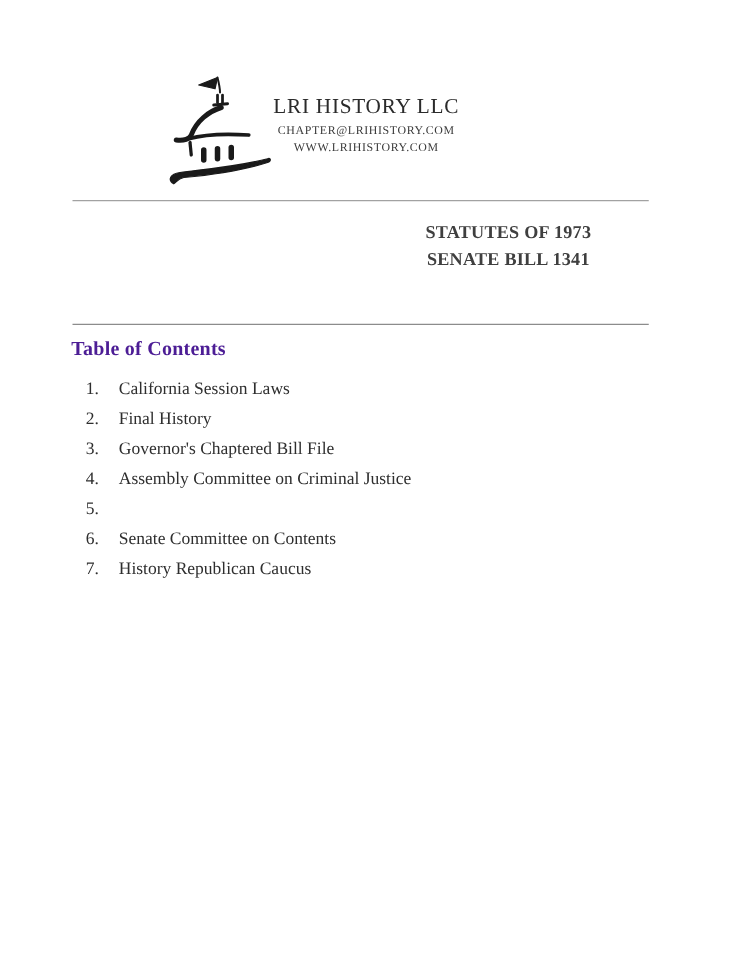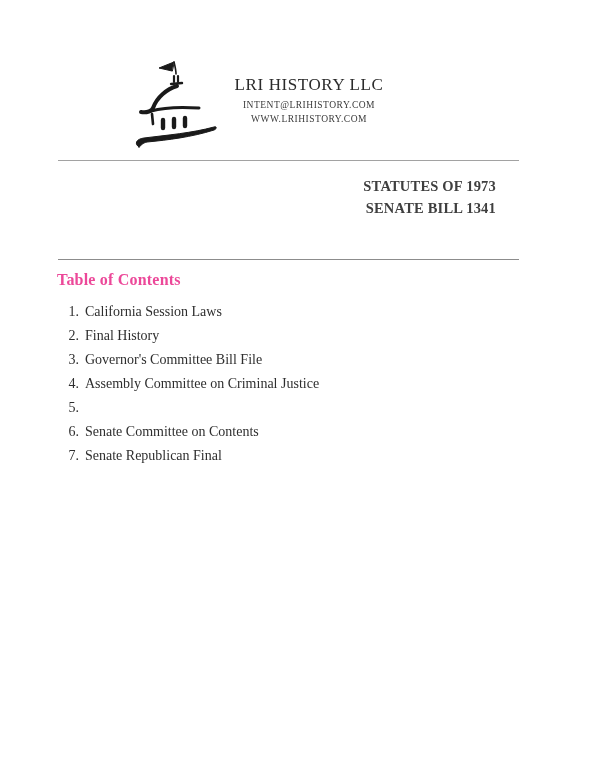--- a/index.html
+++ b/index.html
@@ -14,21 +14,21 @@
   }
   .logo {
     position: absolute;
     left: 134px;
     top: 56px;
     width: 88px;
     height: 94px;
   }
   .header-text {
     position: absolute;
-    left: 204px;
+    left: 188px;
     top: 74px;
     width: 210px;
     text-align: center;
   }
   .company-name {
     font-size: 17px;
     letter-spacing: 0.6px;
     color: #2b2b2b;
     line-height: 22px;
     margin-bottom: 2px;
@@ -43,58 +43,58 @@
     position: absolute;
     left: 58px;
     width: 461px;
     height: 0;
     border-top: 1.5px solid #a2a2a2;
   }
   .rule-1 { top: 160px; }
   .rule-2 { top: 259px; border-top-color: #8c8c8c; }
   .reference {
     position: absolute;
-    right: 104px;
+    right: 127px;
     top: 175px;
-    text-align: right;
+    text-align: center;
   }
   .reference .ref-line {
     font-weight: bold;
     font-size: 14.5px;
     line-height: 22px;
     color: #3f3f3f;
     letter-spacing: 0.2px;
     white-space: pre;
   }
   .toc-title {
     position: absolute;
     left: 57px;
     top: 271px;
     font-weight: bold;
     font-size: 16px;
-    color: #ec4899;
+    color: #4c1d95;
     letter-spacing: 0.2px;
   }
   .toc-list {
     position: absolute;
     left: 66px;
     top: 300px;
     margin: 0;
     padding: 0;
     list-style: none;
   }
   .toc-item {
     display: flex;
     height: 24px;
     align-items: center;
     font-size: 14px;
     color: #2e2e2e;
   }
   .toc-num { width: 13px; text-align: right; }
-  .toc-label { margin-left: 6px; white-space: pre; }
+  .toc-label { margin-left: 16px; white-space: pre; }
 </style>
 </head>
 <body>
 
 <div class="page">
 
   <svg class="logo" viewBox="0 0 88 94" fill="none" stroke="#1a1a1a" stroke-linecap="round" stroke-linejoin="round">
 
     <path d="M 40,6 L 25,12 L 38,15 Z" fill="#1a1a1a" stroke-width="1"></path>
     <path d="M 40,6 C 41,10 42,14 42,18" stroke-width="1.6"></path>
@@ -111,21 +111,21 @@
 
     <path d="M 29,64 L 29,72" stroke-width="4.4"></path>
     <path d="M 40,63 L 40,71" stroke-width="4.4"></path>
     <path d="M 51,62 L 51,70" stroke-width="4.4"></path>
 
     <path d="M 5,91 C 0,88 2,83 10,82 C 34,79 58,77 80,71 C 83,70 83,73 80,74 C 58,81 34,84 13,86 C 8,87 7,90 5,91 Z" fill="#1a1a1a" stroke-width="1"></path>
   </svg>
 
   <div class="header-text">
     <div class="company-name">LRI HISTORY LLC</div>
-    <div class="contact-line">INTENT@LRIHISTORY.COM</div>
+    <div class="contact-line">CHAPTER@LRIHISTORY.COM</div>
     <div class="contact-line">WWW.LRIHISTORY.COM</div>
   </div>
 
   <div class="rule rule-1"></div>
 
   <div class="reference">
     <div class="ref-line">STATUTES OF 1973</div>
     <div class="ref-line">SENATE BILL 1341</div>
   </div>
 
@@ -137,32 +137,32 @@
     <li class="toc-item">
       <span class="toc-num">1.</span>
       <span class="toc-label">California Session Laws</span>
     </li>
     <li class="toc-item">
       <span class="toc-num">2.</span>
       <span class="toc-label">Final History</span>
     </li>
     <li class="toc-item">
       <span class="toc-num">3.</span>
-      <span class="toc-label">Governor's Committee Bill File</span>
+      <span class="toc-label">Governor's Chaptered Bill File</span>
     </li>
     <li class="toc-item">
       <span class="toc-num">4.</span>
       <span class="toc-label">Assembly Committee on Criminal Justice</span>
     </li>
     <li class="toc-item">
       <span class="toc-num">5.</span>
     </li>
     <li class="toc-item">
       <span class="toc-num">6.</span>
       <span class="toc-label">Senate Committee on Contents</span>
     </li>
     <li class="toc-item">
       <span class="toc-num">7.</span>
-      <span class="toc-label">Senate Republican Final</span>
+      <span class="toc-label">History Republican Caucus</span>
     </li>
   </ol>
 
 </div>
 
 </body></html>

